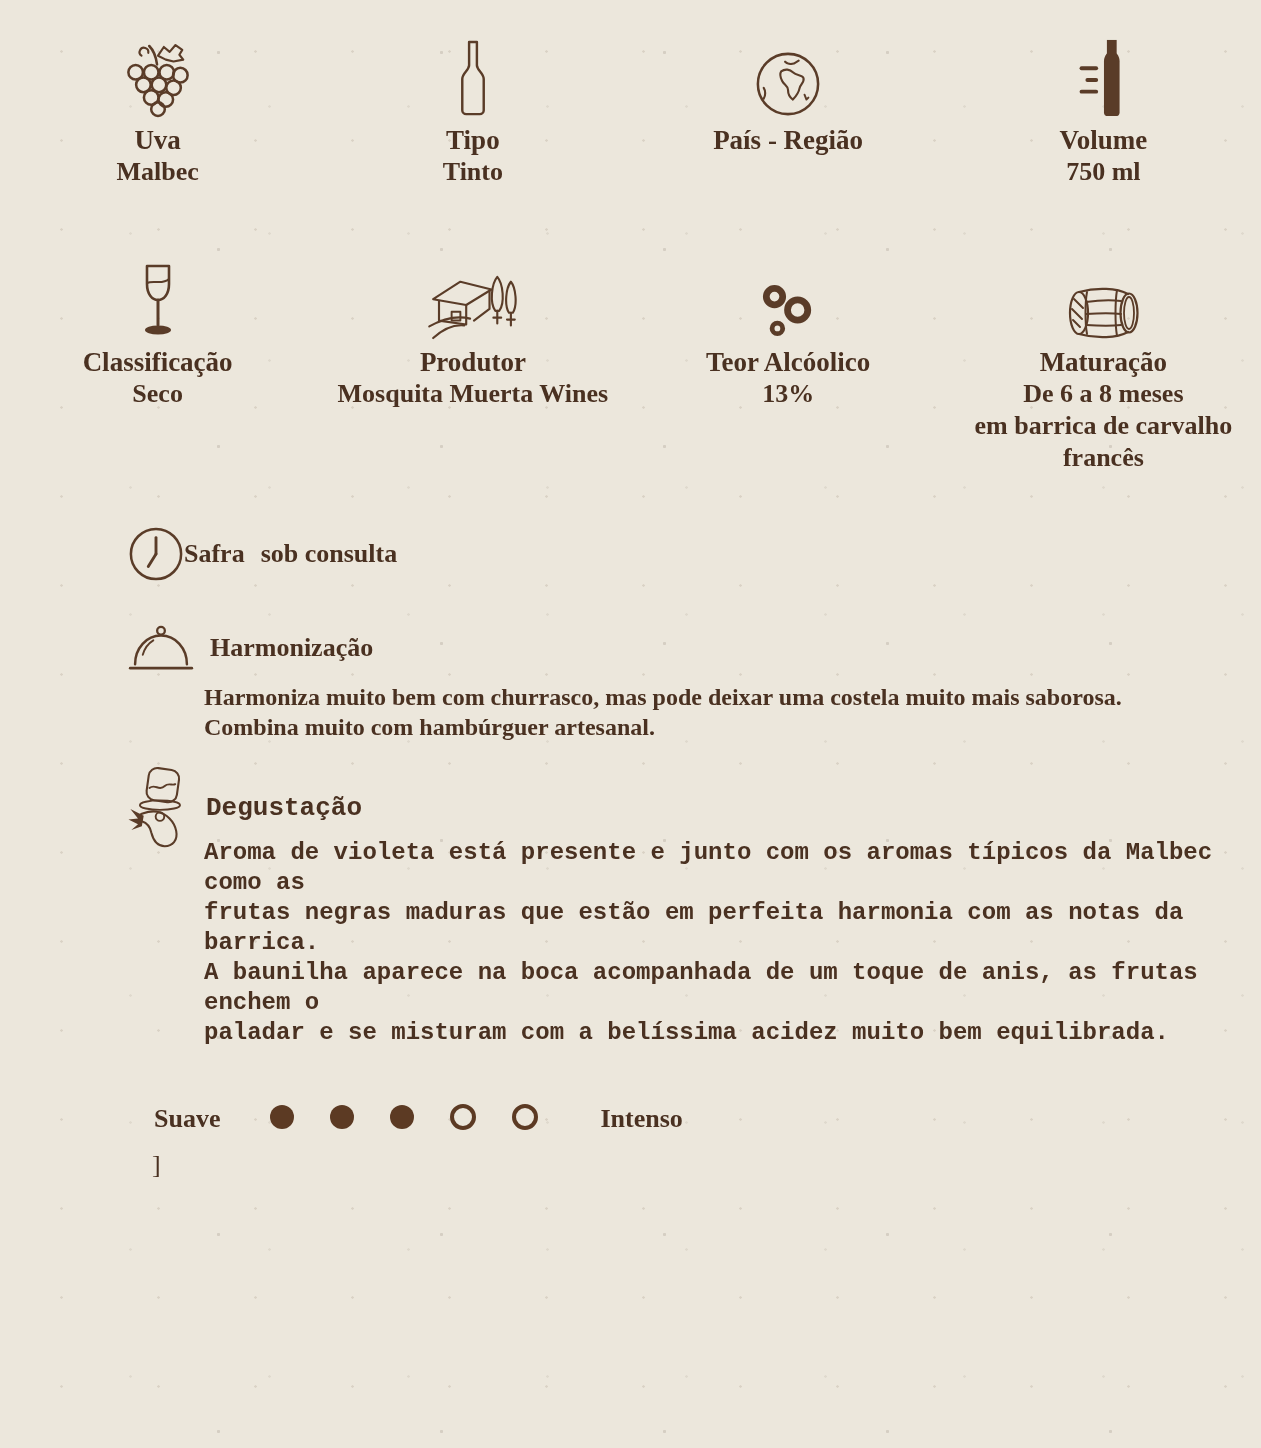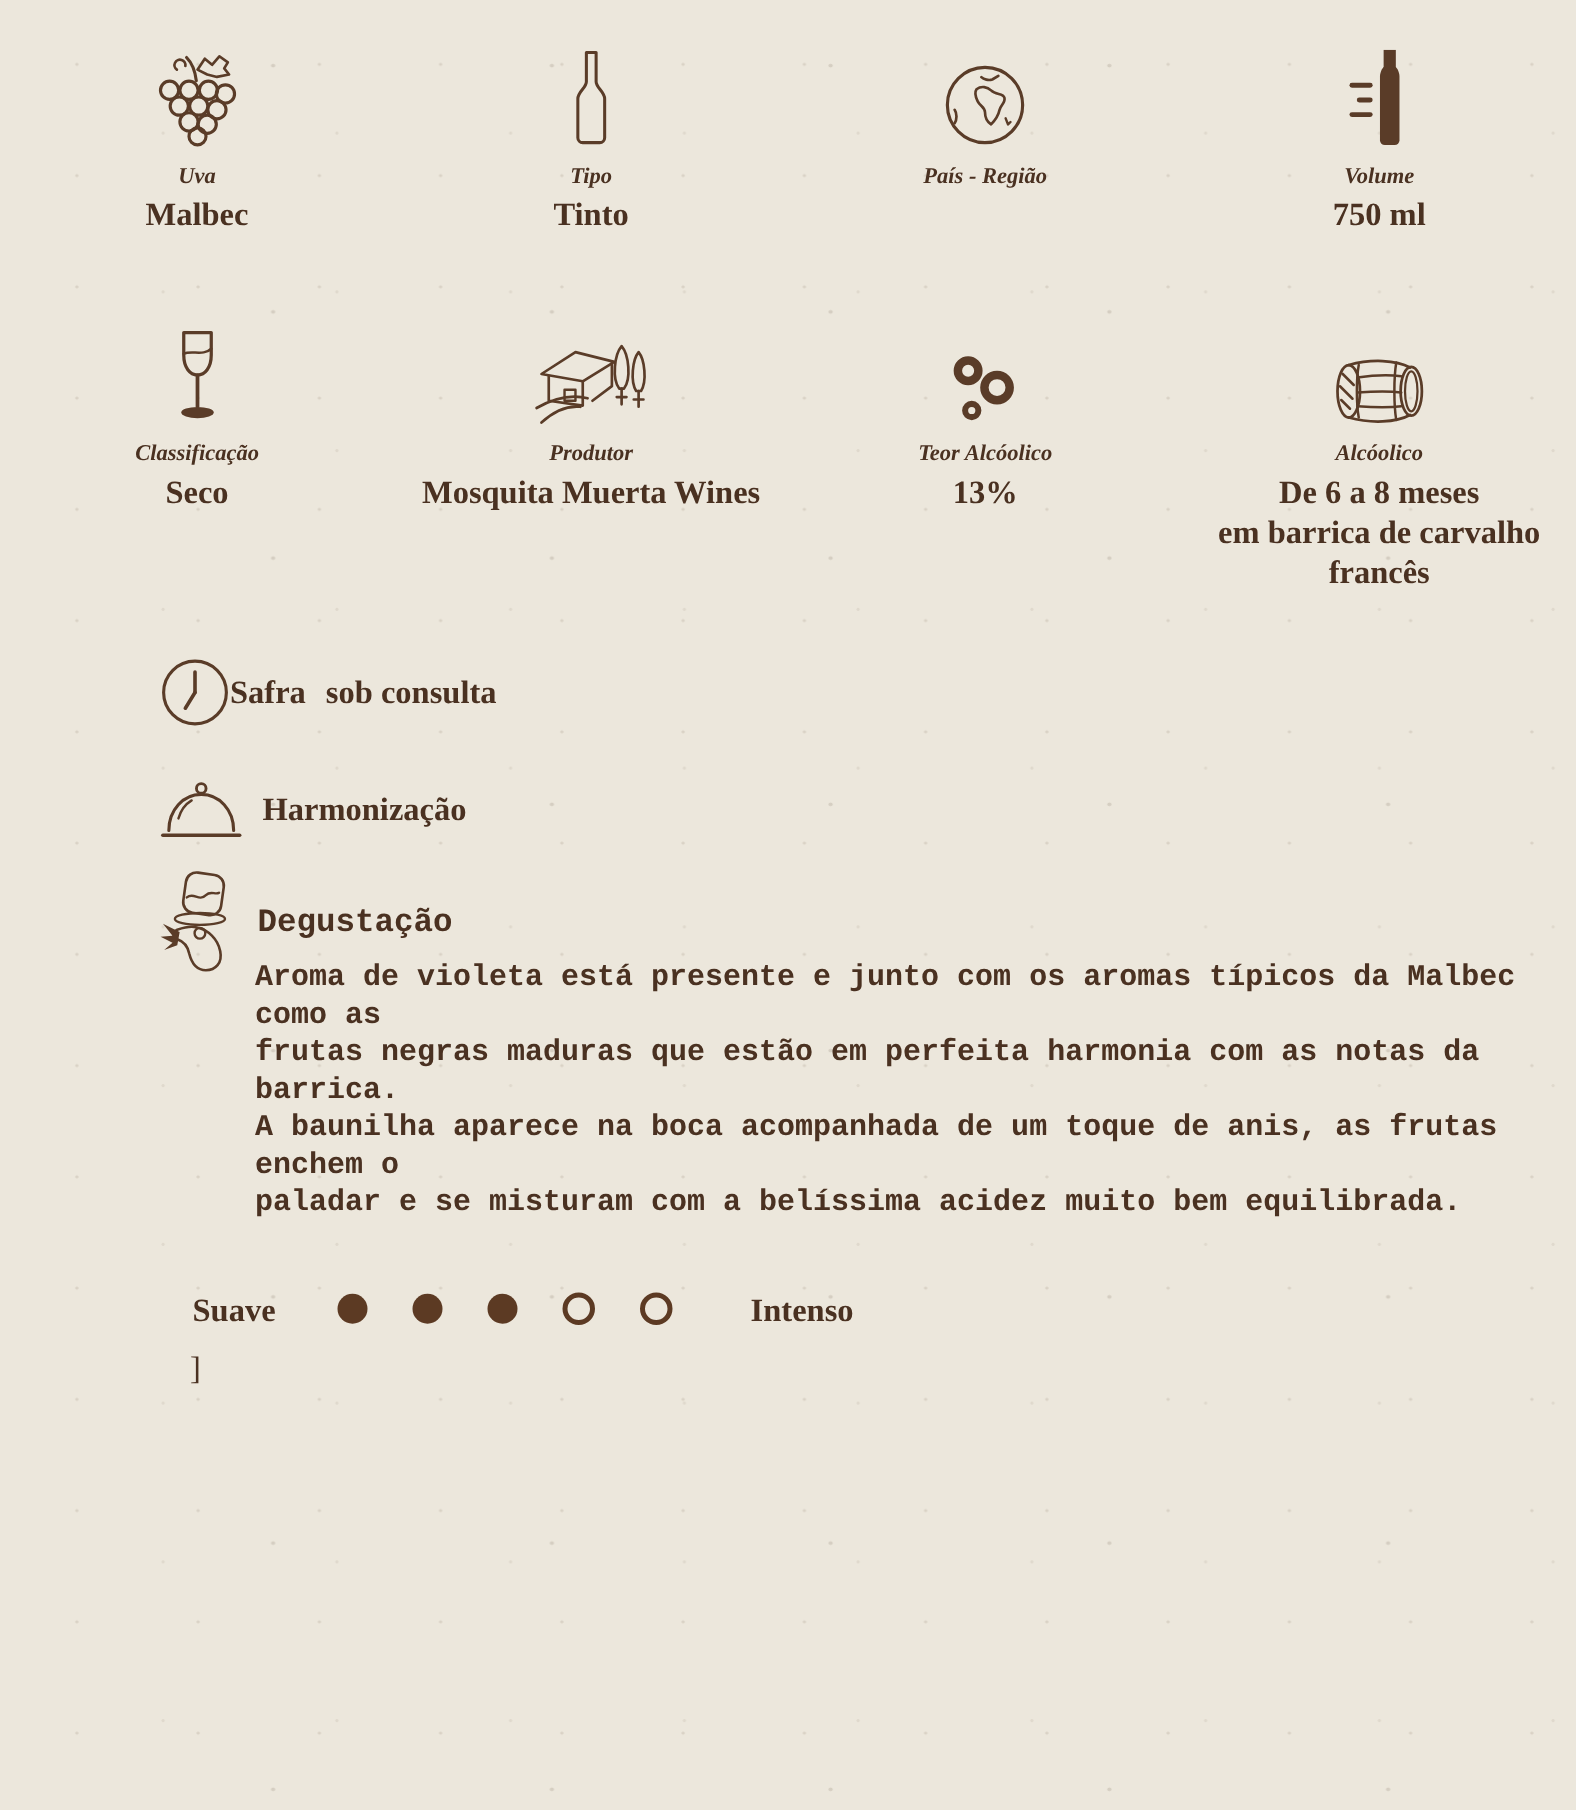--- a/index.html
+++ b/index.html
@@ -14,21 +14,21 @@
     background-position:13px 7px,61px 43px,107px 151px;
     font-family:"Liberation Serif","DejaVu Serif",serif;
     color:#4a3121;
     font-weight:700;
     overflow:hidden;
   }
   svg{display:block;}
   .grid{display:grid;grid-template-columns:repeat(4,1fr);row-gap:72px;padding-top:38px;}
   .cell{display:flex;flex-direction:column;align-items:center;text-align:center;}
   .icon-box{height:80px;display:flex;align-items:flex-end;justify-content:center;margin-bottom:6px;}
-  .attr-label{font-size:18px;line-height:32px;font-style:italic;}
+  .attr-label{font-size:27px;line-height:32px;}
   .attr-value{font-size:26px;line-height:32px;white-space:pre-line;max-width:280px;}
   .sections{margin:52px 0 0 128px;}
   .heading-row{display:flex;align-items:center;gap:16px;text-align:center;}
   .section-title{font-size:26px;}
   .safra-row{display:flex;align-items:center;font-size:26px;}
   .safra-value{margin-left:16px;}
   .sec-harmonizacao{margin-top:42px;}
   .sec-degustacao{margin-top:24px;font-family:Liberation Mono, monospace;}
   .body-text{margin:10px 0 0 76px;font-size:24px;line-height:30px;white-space:pre-line;max-width:1015px;}
   .sec-degustacao .body-text{margin-top:-12px;}
@@ -159,21 +159,21 @@
         <path class="ic" stroke-width="2.2" d="M14 48 C32 53 52 52 63 46"></path>
         <ellipse class="ic" stroke-width="2.2" cx="64" cy="27" rx="8.5" ry="19.5"></ellipse>
         <ellipse class="ic" stroke-width="1.8" cx="64" cy="27" rx="5" ry="16"></ellipse>
         <path class="ic" stroke-width="2" d="M21 16 C35 14 48 14 56 15"></path>
         <path class="ic" stroke-width="2" d="M21 28 C35 27 48 27 56 28"></path>
         <path class="ic" stroke-width="2" d="M21 39 C35 40 48 40 56 39"></path>
         <path class="ic" stroke-width="2" d="M22 6 C20 17 20 37 22 48"></path>
         <path class="ic" stroke-width="2" d="M52 4 C50 16 50 38 52 50"></path>
       </svg>
     </div>
-    <div class="attr-label">Alcóolico</div>
+    <div class="attr-label">Maturação</div>
     <div class="attr-value">De 6 a 8 meses
 em barrica de carvalho
 francês</div>
   </div>
 
 </div>
 
 <div class="sections">
 
   <div class="safra-row">
@@ -193,20 +193,22 @@
       <span>
         <svg width="66" height="48" viewBox="0 0 68 50">
           <circle class="ic" stroke-width="2.4" cx="34" cy="7" r="4"></circle>
           <path class="ic" stroke-width="2.6" d="M7 42 C7 25 19 12 34 12 C49 12 61 25 61 42"></path>
           <path class="ic" stroke-width="2" d="M15 32 C17 25 21 20 26 17"></path>
           <path class="ic" stroke-width="3" d="M2 46 H66"></path>
         </svg>
       </span>
       <span class="section-title">Harmonização</span>
     </div>
+    <div class="body-text">Harmoniza muito bem com churrasco, mas pode deixar uma costela muito mais saborosa.
+Combina muito com hambúrguer artesanal.</div>
   </div>
 
   <div class="sec-degustacao">
     <div class="heading-row">
       <span>
         <svg width="62" height="84" viewBox="0 0 64 88">
           <rect class="ic" stroke-width="2.2" x="20" y="3" width="32" height="34" rx="9" transform="rotate(8 36 20)"></rect>
           <path class="ic" stroke-width="2" d="M22 23 C28 18 32 27 38 21 C42 17 46 21 49 19"></path>
           <ellipse class="ic" stroke-width="2" cx="33" cy="41" rx="21" ry="5"></ellipse>
           <path class="ic" stroke-width="2.2" d="M30 48 C40 50 48 58 50 68 C52 78 46 84 38 84 C30 84 26 78 24 70 C23 65 20 60 14 58 C10 56 10 52 14 50 C20 48 26 47 30 48 Z"></path>

